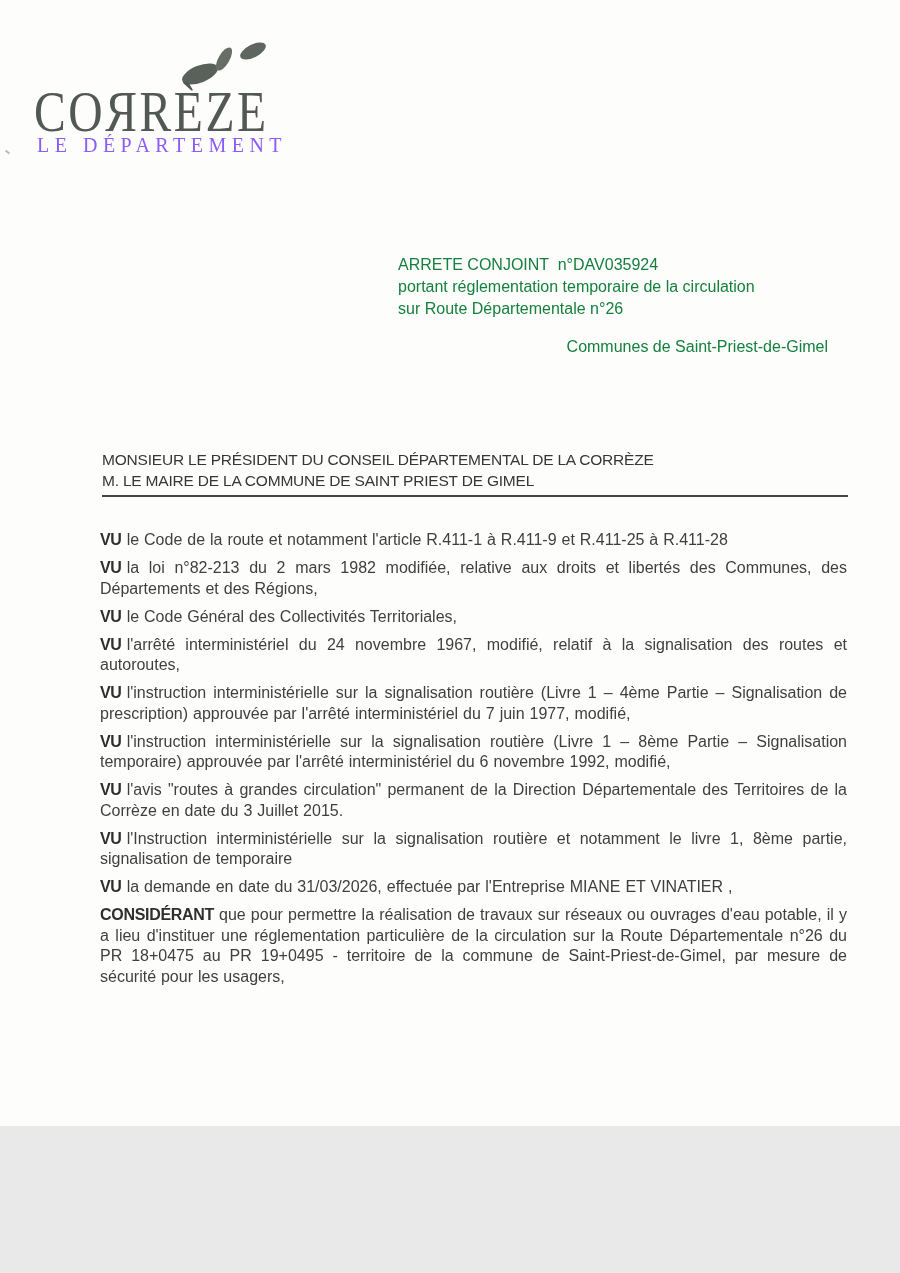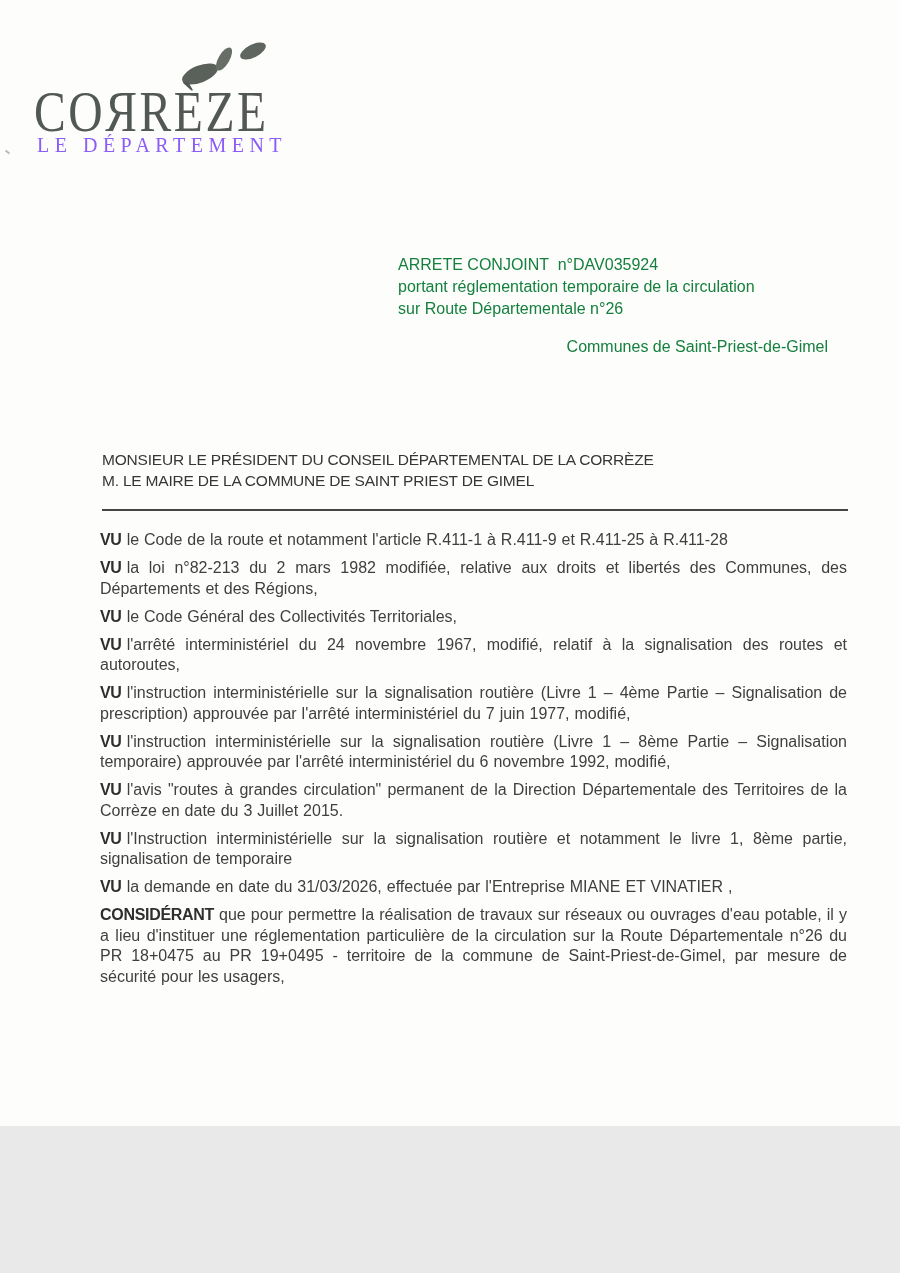--- a/index.html
+++ b/index.html
@@ -47,21 +47,21 @@
   }
   .title-block .tline { white-space:pre-wrap; }
   .communes-line { margin-top:16px;text-align:right; }
 
   
   .addressees {
     position:absolute; left:102px; top:450px; width:746px;
     font-size:15.5px; line-height:20.5px;
     letter-spacing:-0.2px;
     color:#363636;
-    padding-bottom:18px;
+    padding-bottom:4px;
     border-bottom:2px solid #454545;
   }
 
   
   .doc-body {
     position:absolute; left:100px; top:530px; width:747px;
     font-size:16px; line-height:20.5px;
     color:#3f3f3f;
     text-align:justify;
     word-spacing:0.5px;

